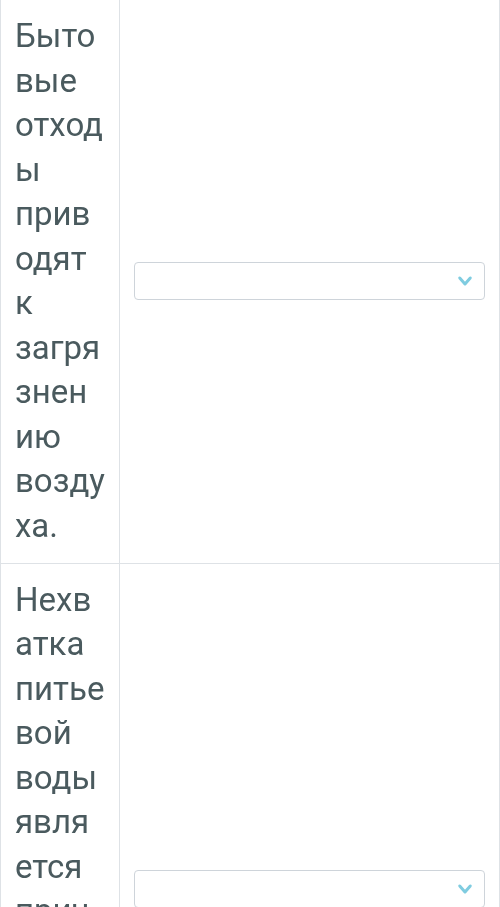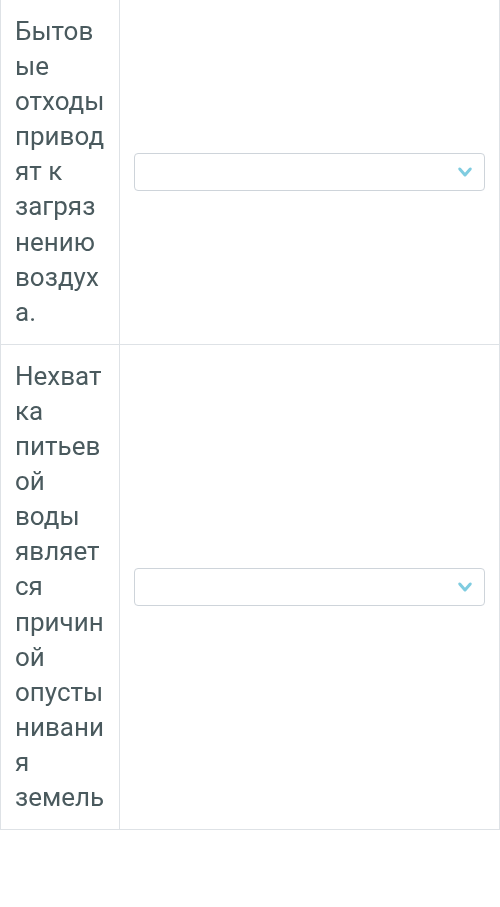--- a/index.html
+++ b/index.html
@@ -28,21 +28,21 @@
     }
     .table-row + .table-row {
       border-top: none;
     }
     .cell-left {
       width: 120px;
       padding: 14px 14px;
       border-left: 1px solid #dee2e6;
       border-right: 1px solid #dee2e6;
       color: #4a5a5e;
-      font-size: 26px;
+      font-size: 33px;
       line-height: 1.35;
       word-break: break-word;
       display: flex;
       align-items: flex-start;
     }
     .cell-right {
       flex: 1;
       padding: 14px 14px;
       border-right: 1px solid #dee2e6;
       display: flex;

